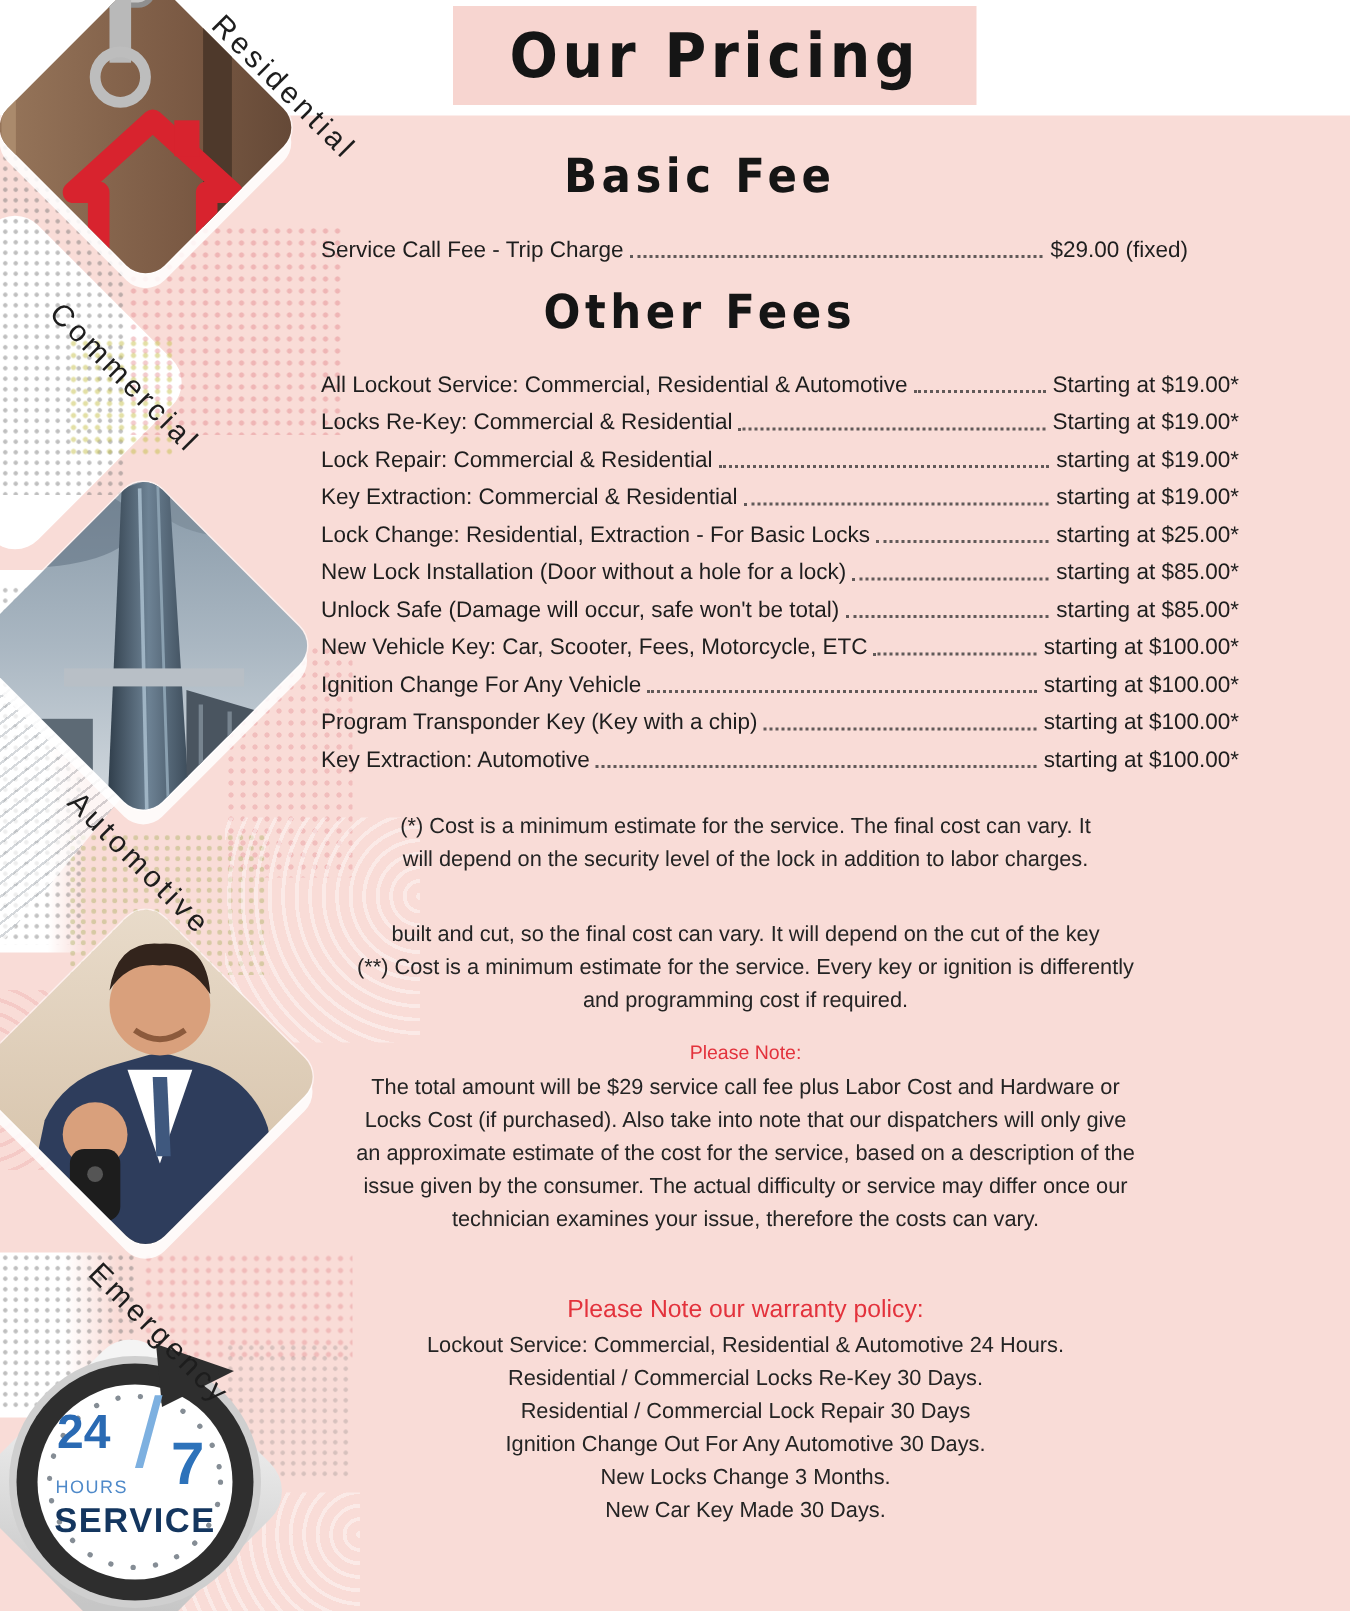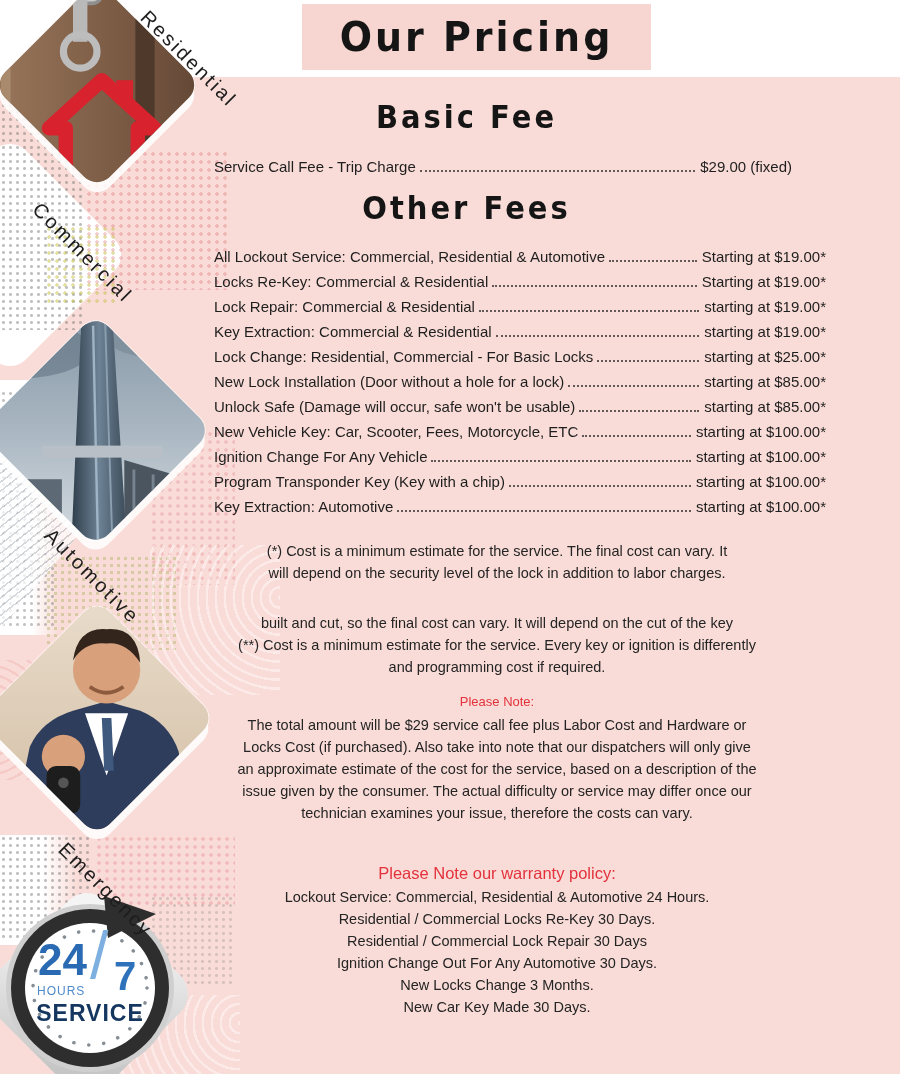--- a/index.html
+++ b/index.html
@@ -53,21 +53,21 @@
   }
   
   .badge-back{
     position:absolute;left:8px;top:915px;width:158px;height:158px;z-index:3;
     transform:rotate(45deg);border-radius:26px;
     background:linear-gradient(140deg,#f4f4f4 20%,#c6c6c6 85%);
   }
   .emblem{position:absolute;left:4px;top:902px;width:172px;height:172px;z-index:4;}
   .emblem svg{position:absolute;left:0;top:0;overflow:visible;}
   .emblem span{position:absolute;line-height:1;font-family:"Liberation Sans",sans-serif;}
-  .b24{left:34px;top:36px;font-size:44px;font-weight:800;color:#2a6ab3;}
+  .b24{left:34px;top:36px;font-size:32px;font-weight:800;color:#2a6ab3;}
   .bslash{left:86px;top:20px;font-size:66px;font-weight:400;color:#7db0e0;}
   .b7{left:110px;top:54px;font-size:40px;font-weight:800;color:#2d72ba;}
   .bhours{left:33px;top:83px;font-size:12px;letter-spacing:1px;color:#4e89c9;}
   .bservice{left:0;top:100px;width:172px;text-align:center;font-size:23px;font-weight:800;color:#14365f;letter-spacing:1px;}
   
   .fee-row{
     position:absolute;display:flex;align-items:flex-end;z-index:3;
     font-size:15px;color:#1e1e1e;height:20px;
   }
   .fee-label,.fee-price{white-space:nowrap;}
@@ -232,31 +232,31 @@
     <span class="fee-label">Lock Repair: Commercial &amp; Residential</span>
     <span class="fee-leader"></span>
     <span class="fee-price">starting at $19.00*</span>
   </div>
   <div class="fee-row" style="left:214px;top:320px;width:612px;">
     <span class="fee-label">Key Extraction: Commercial &amp; Residential</span>
     <span class="fee-leader"></span>
     <span class="fee-price">starting at $19.00*</span>
   </div>
   <div class="fee-row" style="left:214px;top:345px;width:612px;">
-    <span class="fee-label">Lock Change: Residential, Commercial - For Basic Locks</span>
+    <span class="fee-label">Lock Change: Residential, Extraction - For Basic Locks</span>
     <span class="fee-leader"></span>
     <span class="fee-price">starting at $25.00*</span>
   </div>
   <div class="fee-row" style="left:214px;top:370px;width:612px;text-align:right;">
     <span class="fee-label">New Lock Installation (Door without a hole for a lock)</span>
     <span class="fee-leader"></span>
     <span class="fee-price">starting at $85.00*</span>
   </div>
   <div class="fee-row" style="left:214px;top:395px;width:612px;">
-    <span class="fee-label">Unlock Safe (Damage will occur, safe won't be usable)</span>
+    <span class="fee-label">Unlock Safe (Damage will occur, safe won't be total)</span>
     <span class="fee-leader"></span>
     <span class="fee-price">starting at $85.00*</span>
   </div>
   <div class="fee-row" style="left:214px;top:420px;width:612px;">
     <span class="fee-label">New Vehicle Key: Car, Scooter, Fees, Motorcycle, ETC</span>
     <span class="fee-leader"></span>
     <span class="fee-price">starting at $100.00*</span>
   </div>
   <div class="fee-row" style="left:214px;top:445px;width:612px;">
     <span class="fee-label">Ignition Change For Any Vehicle</span>

